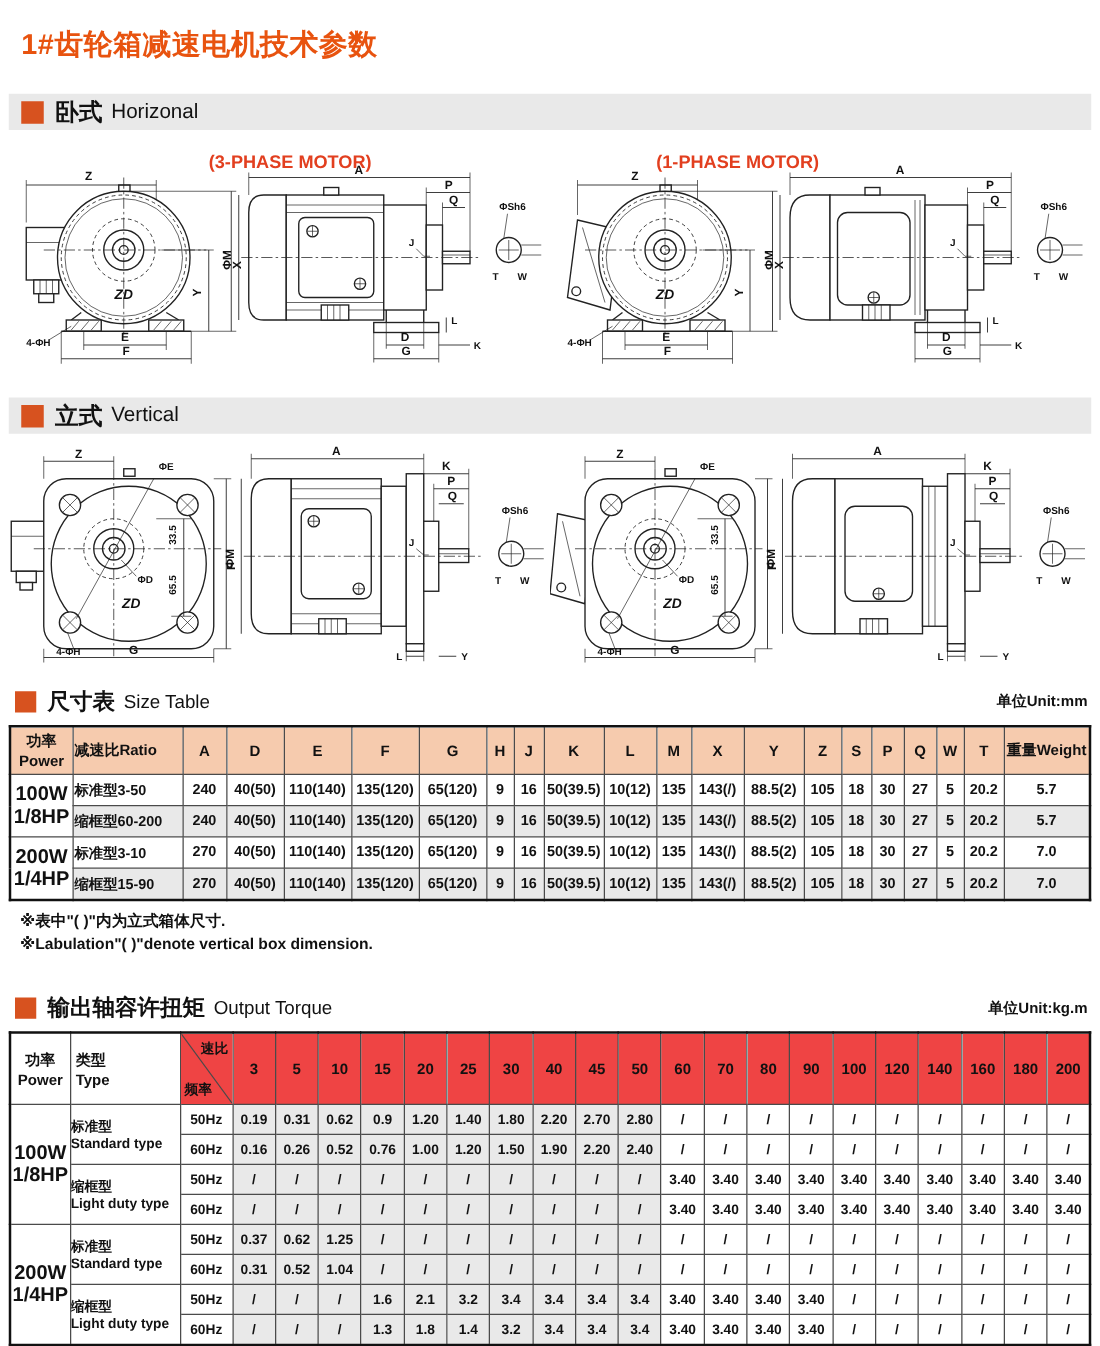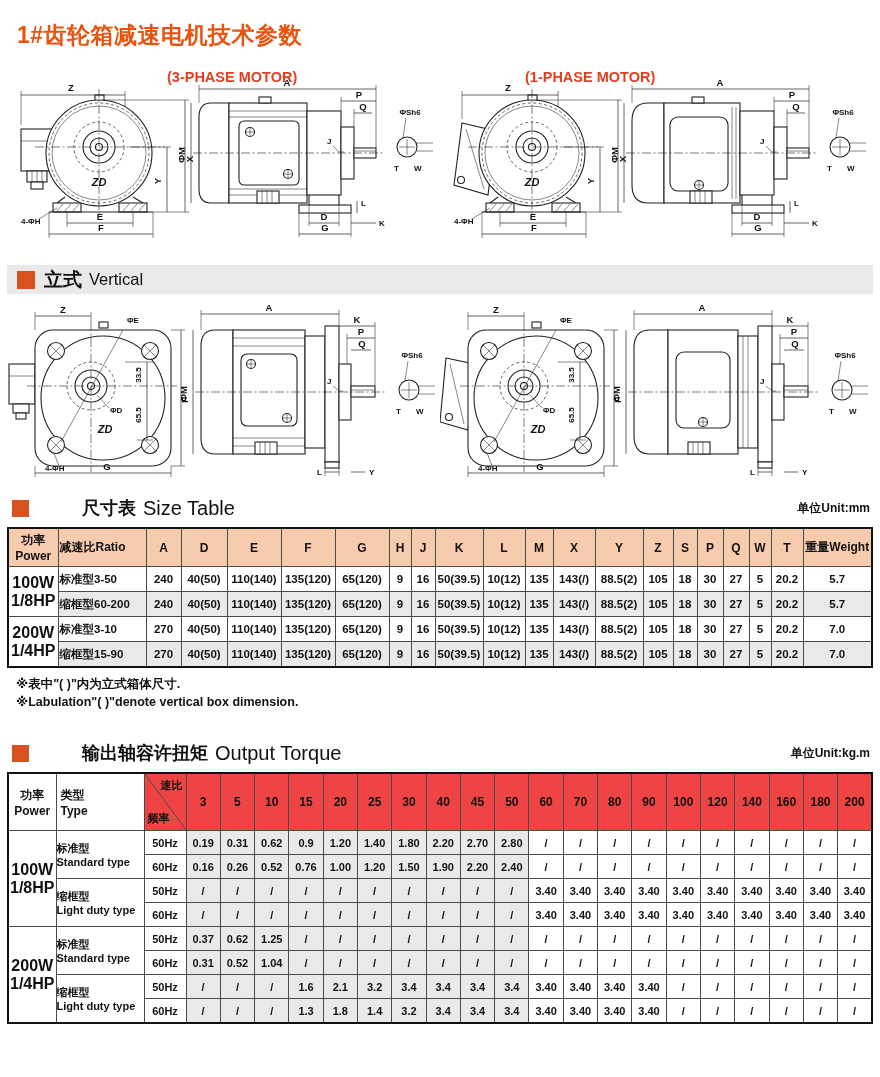--- a/index.html
+++ b/index.html
@@ -10,22 +10,22 @@
   .secbar .sq{width:18px;height:18px;background:#d7521f;margin:0 9px 0 10px;}
   .secbar .cn{font-size:19px;font-weight:bold;margin-right:7px;}
   .secbar .en{font-size:16.5px;}
   .phaserow{position:relative;height:17px;margin-top:2px;}
   .phase{position:absolute;top:16px;color:#e23f1f;font-weight:bold;font-size:14.5px;}
   .p3{left:160px;}.p1{left:518px;}
   .drawrow{display:flex;margin-top:3px;}
   .drawrow svg{display:block;}
   .ttl{display:flex;align-items:center;margin-top:16px;padding:0 3px;}
   .ttl .sq2{width:17px;height:17px;background:#d7521f;margin:0 9px 0 2px;}
-  .ttl .cn{font-size:18px;font-weight:bold;margin-right:7px;margin-left:44px;}
-  .ttl .en{font-size:20px;}
+  .ttl .cn{font-size:18px;font-weight:bold;margin-right:7px;}
+  .ttl .en{font-size:15px;}
   .ttl .unit{margin-left:auto;font-size:12px;font-weight:bold;}
   table{border-collapse:collapse;table-layout:fixed;width:866px;margin:7px auto 0;text-align:center;font-weight:bold;}
   #size-table,#torque-table{border:2.5px solid #111;}
   #size-table{font-size:11.5px;}
   #size-table th,#size-table td{border:1px solid #4a4a4a;height:24px;padding:0 1px;overflow:hidden;}
   #size-table thead th{background:#f6cbae;height:37px;font-size:12px;}
   #torque-table{font-size:11px;}
   #torque-table th,#torque-table td{border:1px solid #4a4a4a;height:23px;padding:0;overflow:hidden;}
   #torque-table thead th{height:56px;font-size:12px;background:#fff;}
   #torque-table thead th.numh,#torque-table thead th.diag{background:#ef4444;}
@@ -51,20 +51,25 @@
   svg text.s{font-size:8px;}
   svg text.logo{font-size:11px;font-style:italic;}
 </style>
 </head>
 <body>
 
 <div class="page">
 
   <div class="title">1#齿轮箱减速电机技术参数</div>
 
+  <div class="secbar">
+    <span class="sq"></span>
+    <span class="cn">卧式</span>
+    <span class="en">Horizonal</span>
+  </div>
   <div class="phaserow">
     <span class="phase p3">(3-PHASE MOTOR)</span>
     <span class="phase p1">(1-PHASE MOTOR)</span>
   </div>
 
   <div class="drawrow">
 
     <svg width="433" height="168" viewBox="0 0 433 168">
       <rect class="o" x="14" y="56" width="38" height="42"></rect>
         <line class="t" x1="14" y1="68" x2="52" y2="68"></line>

